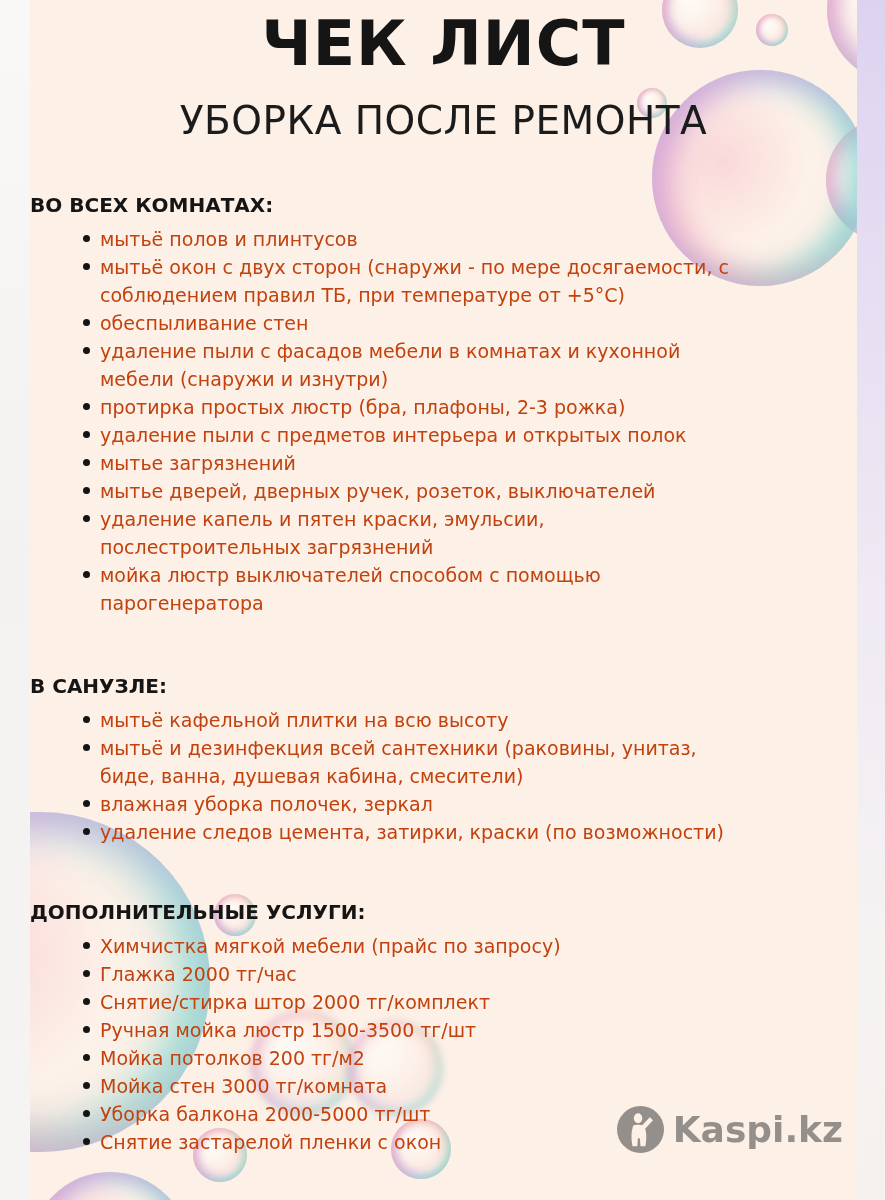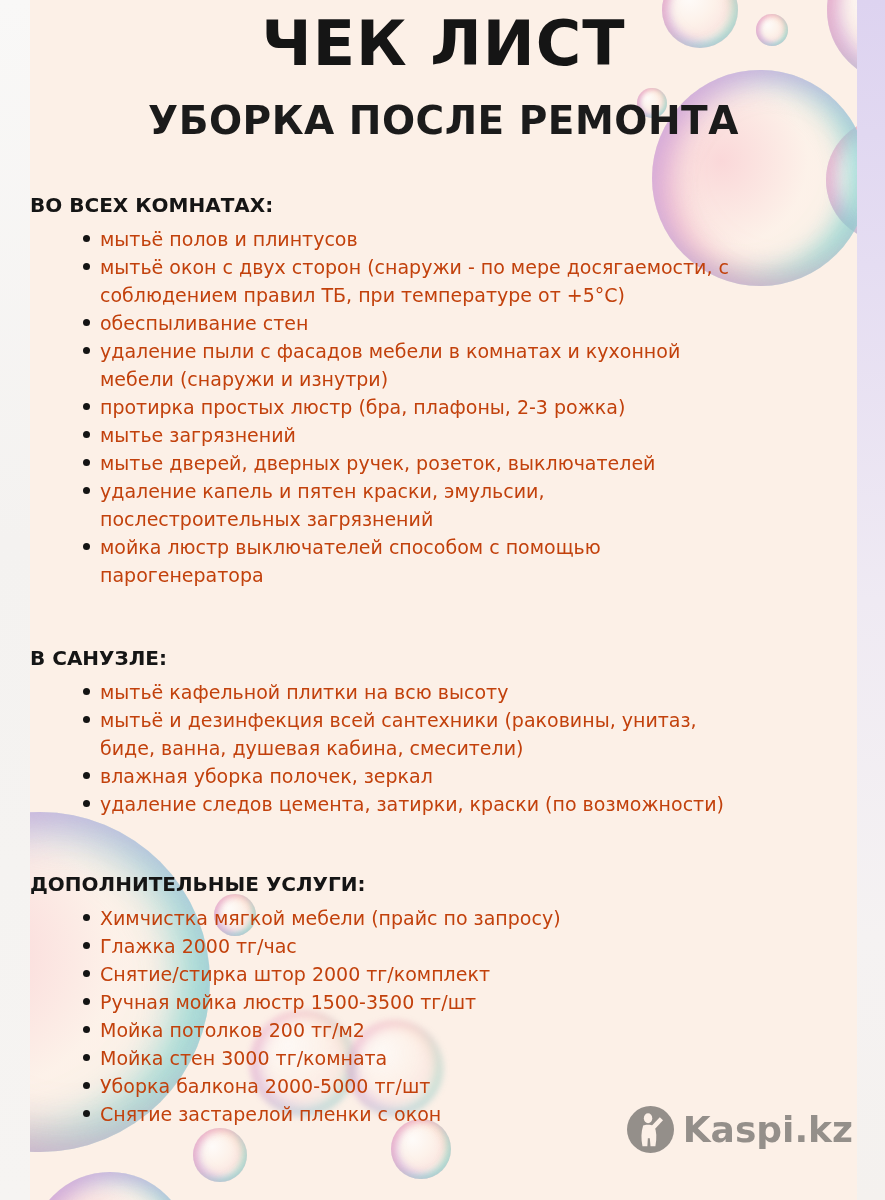--- a/index.html
+++ b/index.html
@@ -47,21 +47,21 @@
   .bubble.soft{filter:blur(3px);opacity:.8;}
   
   .content{position:relative;z-index:2;color:#1d1d1d;}
   .title{
     margin:8px 0 0;text-align:center;
     font-size:62px;line-height:72px;font-weight:bold;
     letter-spacing:1px;color:#151515;
   }
   .subtitle{
     margin:17px 0 0;text-align:center;
-    font-size:39px;line-height:48px;font-weight:700;
+    font-size:39px;line-height:48px;font-weight:400;
     letter-spacing:.5px;color:#1b1b1b;
   }
   section h3{
     margin:0;text-align:left;
     font-size:20px;line-height:28px;font-weight:bold;color:#151515;
   }
   section.s1 h3{margin-top:46px;}
   section.s2 h3{margin-top:55px;}
   section.s3 h3{margin-top:52px;}
   ul.checklist{
@@ -72,21 +72,21 @@
   ul.checklist li{
     position:relative;padding-left:20px;
     font-size:19px;line-height:28px;color:#c2410c;
   }
   ul.checklist .dot{
     position:absolute;left:3px;top:10px;
     width:7px;height:7px;border-radius:50%;background:#141414;
   }
   
   .watermark{
-    position:absolute;z-index:3;top:1106px;right:4px;
+    position:absolute;z-index:3;top:1106px;right:14px;
     display:flex;align-items:center;gap:9px;
     color:#8f8a86;opacity:.95;
   }
   .wm-logo{width:47px;height:47px;display:block;}
   .wm-text{font-size:36px;font-weight:bold;letter-spacing:0;}
 </style>
 </head>
 <body>
 
 <div class="canvas">
@@ -122,20 +122,21 @@
             <li><span class="dot"></span><span>мытьё полов и плинтусов</span></li>
 
             <li><span class="dot"></span><span>мытьё окон с двух сторон (снаружи - по мере досягаемости, с соблюдением правил ТБ, при температуре от +5°С)</span></li>
 
             <li><span class="dot"></span><span>обеспыливание стен</span></li>
 
             <li><span class="dot"></span><span>удаление пыли с фасадов мебели в комнатах и кухонной мебели (снаружи и изнутри)</span></li>
 
             <li><span class="dot"></span><span>протирка простых люстр (бра, плафоны, 2-3 рожка)</span></li>
 
+            <li><span class="dot"></span><span>удаление пыли с предметов интерьера и открытых полок</span></li>
 
             <li><span class="dot"></span><span>мытье загрязнений</span></li>
 
             <li><span class="dot"></span><span>мытье дверей, дверных ручек, розеток, выключателей</span></li>
 
             <li><span class="dot"></span><span>удаление капель и пятен краски, эмульсии, послестроительных загрязнений</span></li>
 
             <li><span class="dot"></span><span>мойка люстр выключателей способом с помощью парогенератора</span></li>
           </ul>
       </section>

